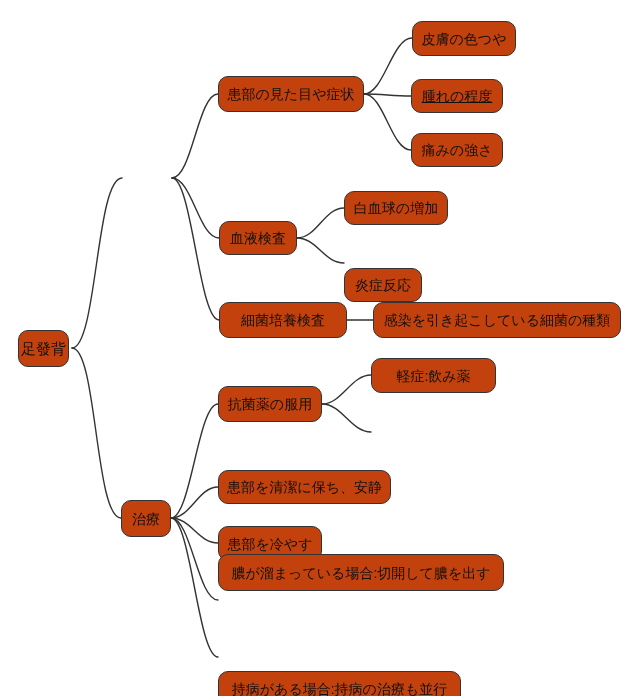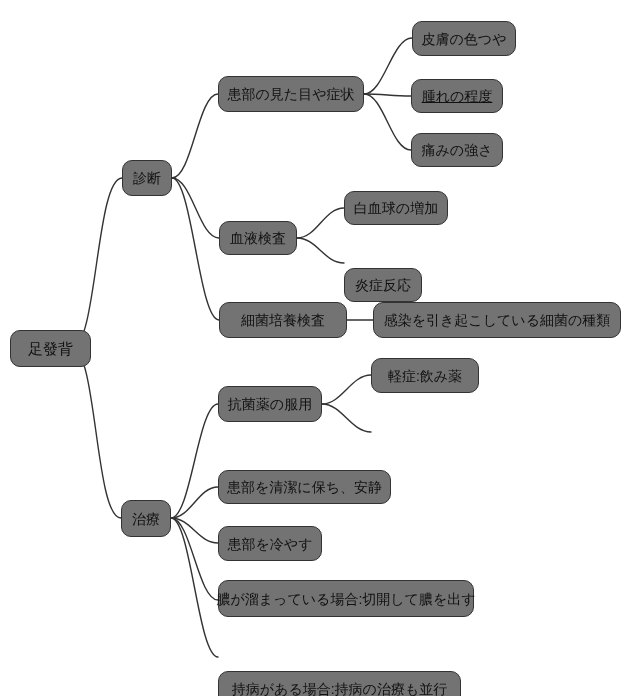--- a/index.html
+++ b/index.html
@@ -24,21 +24,21 @@
   }
   .edges path {
     fill: none;
     stroke: #333333;
     stroke-width: 1.4;
     stroke-linecap: round;
   }
   .node {
     position: absolute;
     box-sizing: border-box;
-    background: #737373;
+    background: #c2410c;
     border: 1.5px solid #333333;
     border-radius: 10px;
     display: flex;
     align-items: center;
     justify-content: center;
     font-size: 14px;
     color: #111111;
     white-space: nowrap;
     line-height: 1;
   }
@@ -63,23 +63,22 @@
     <path d="M327,320 L373,320"></path>
     <path d="M171,518 C191,518 198,404 218,404"></path>
     <path d="M171,518 C191,518 198,487 218,487"></path>
     <path d="M171,518 C191,518 198,543 218,543"></path>
     <path d="M171,518 C191,518 198,600 218,600"></path>
     <path d="M171,518 C191,518 198,657 218,657"></path>
     <path d="M322,404 C342,404 351,375 371,375"></path>
     <path d="M322,404 C342,404 351,432 371,432"></path>
   </svg>
 
-  <div class="node root" style="left:10px; top:330px; width:81px; height:37px;">足發背</div>
+  <div class="node root" style="left:18px; top:330px; width:51px; height:37px;">足發背</div>
 
-  <div class="node" style="left:122px; top:160px; width:50px; height:36px;">診断</div>
 
   <div class="node" style="left:218px; top:76px; width:146px; height:36px;">患部の見た目や症状</div>
 
   <div class="node" style="left:412px; top:21px; width:104px; height:35px;">皮膚の色つや</div>
 
   <div class="node" style="left:411px; top:79px; width:92px; height:34px;text-decoration:underline;">腫れの程度</div>
 
   <div class="node" style="left:411px; top:133px; width:92px; height:34px;">痛みの強さ</div>
 
   <div class="node" style="left:219px; top:221px; width:78px; height:34px;">血液検査</div>
@@ -89,24 +88,24 @@
   <div class="node" style="left:344px; top:246px; width:78px; height:34px;margin-top:22px;">炎症反応</div>
 
   <div class="node" style="left:219px; top:302px; width:128px; height:36px;">細菌培養検査</div>
 
   <div class="node" style="left:373px; top:302px; width:248px; height:36px;">感染を引き起こしている細菌の種類</div>
 
   <div class="node" style="left:121px; top:500px; width:50px; height:37px;">治療</div>
 
   <div class="node" style="left:218px; top:386px; width:104px; height:36px;">抗菌薬の服用</div>
 
-  <div class="node" style="left:371px; top:358px; width:108px; height:35px;">軽症:飲み薬</div>
+  <div class="node" style="left:371px; top:358px; width:125px; height:35px;">軽症:飲み薬</div>
 
 
   <div class="node" style="left:218px; top:470px; width:173px; height:34px;">患部を清潔に保ち、安静</div>
 
   <div class="node" style="left:218px; top:526px; width:104px; height:35px;">患部を冷やす</div>
 
-  <div class="node" style="left:218px; top:580px; width:256px; height:37px;">膿が溜まっている場合:切開して膿を出す</div>
+  <div class="node" style="left:218px; top:554px; width:286px; height:37px;">膿が溜まっている場合:切開して膿を出す</div>
 
   <div class="node" style="left:218px; top:639px; width:243px; height:36px;margin-top:32px;">持病がある場合:持病の治療も並行</div>
 
 </div>
 
 </body></html>

